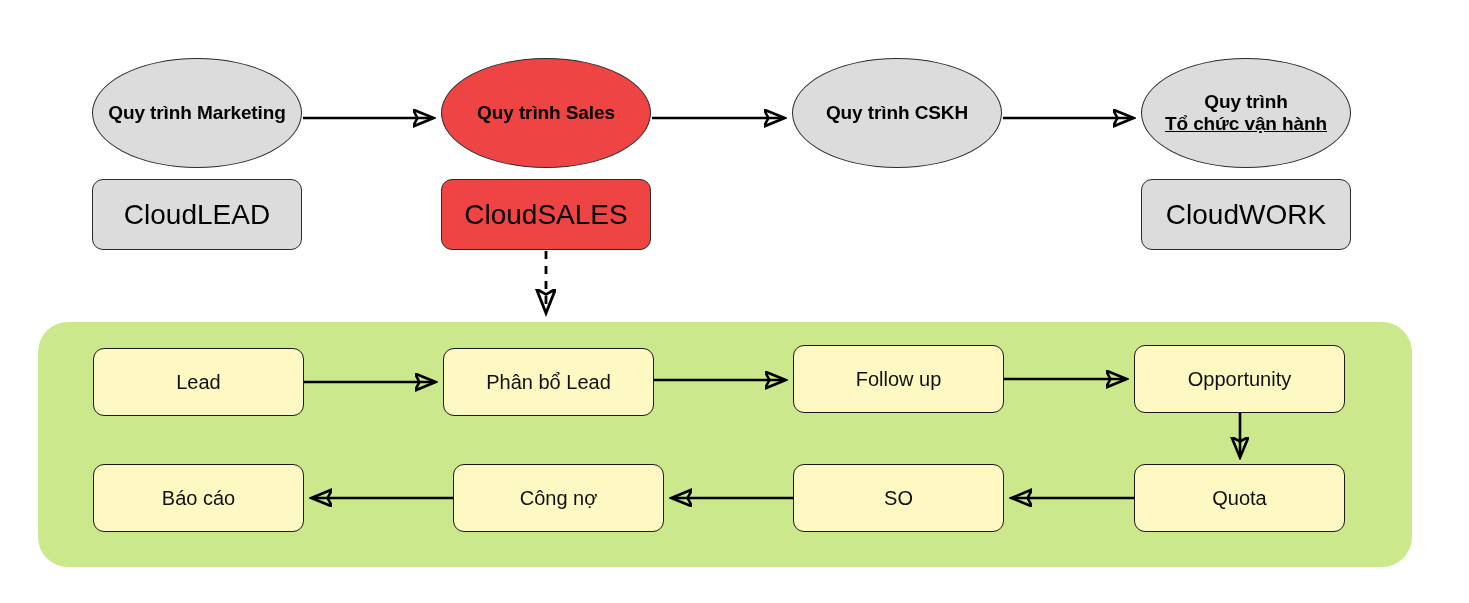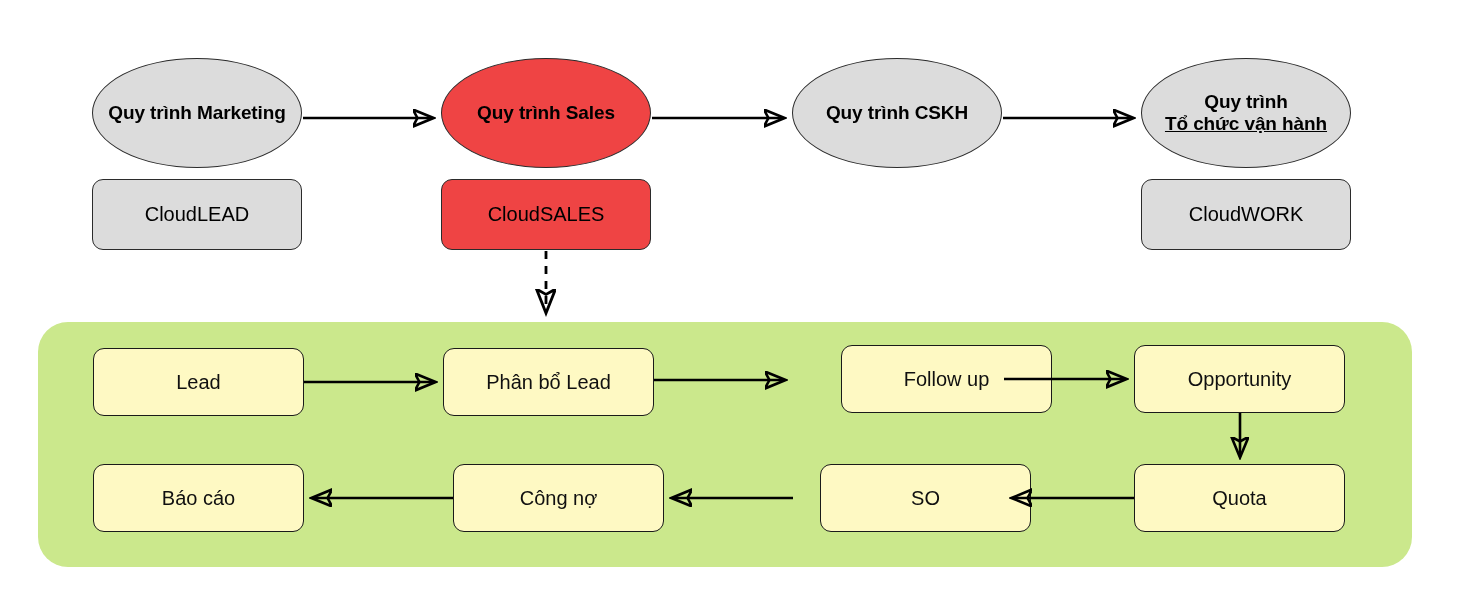--- a/index.html
+++ b/index.html
@@ -39,21 +39,21 @@
     border: 1.6px solid #2b2b2b;
     border-radius: 50%;
     font-weight: bold;
     font-size: 19px;
     letter-spacing: -0.1px;
   }
 
   .rbox {
     border: 1.6px solid #2b2b2b;
     border-radius: 11px;
-    font-size: 20px;
+    font-size: 28px;
     font-weight: normal;
   }
 
   .fill-gray   { background: #dcdcdc; }
   .fill-green  { background: #ef4444; }
 
   .panel {
     position: absolute;
     background: #cbe88c;
     border-radius: 30px;
@@ -125,33 +125,33 @@
   </div>
 
   <div class="flow-box" style="left:93px; top:348px; width:211px; height:68px;">
     <span>Lead</span>
   </div>
 
   <div class="flow-box" style="left:443px; top:348px; width:211px; height:68px;">
     <span>Phân bổ Lead</span>
   </div>
 
-  <div class="flow-box" style="left:793px; top:345px; width:211px; height:68px;margin-left:48px;">
+  <div class="flow-box" style="left:793px; top:345px; width:211px; height:68px;">
     <span>Follow up</span>
   </div>
 
   <div class="flow-box" style="left:1134px; top:345px; width:211px; height:68px;">
     <span>Opportunity</span>
   </div>
 
   <div class="flow-box" style="left:1134px; top:464px; width:211px; height:68px;">
     <span>Quota</span>
   </div>
 
-  <div class="flow-box" style="left:793px; top:464px; width:211px; height:68px;margin-left:27px;">
+  <div class="flow-box" style="left:793px; top:464px; width:211px; height:68px;">
     <span>SO</span>
   </div>
 
   <div class="flow-box" style="left:453px; top:464px; width:211px; height:68px;">
     <span>Công nợ</span>
   </div>
 
   <div class="flow-box" style="left:93px; top:464px; width:211px; height:68px;">
     <span>Báo cáo</span>
   </div>

